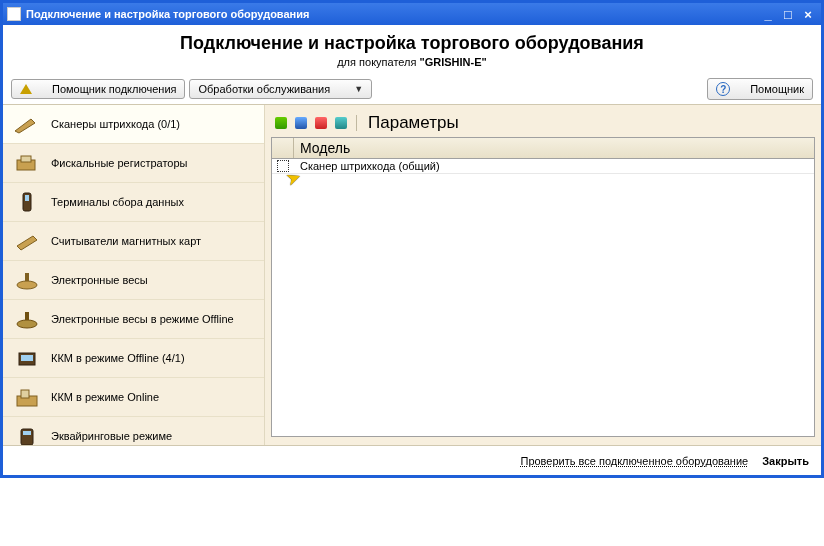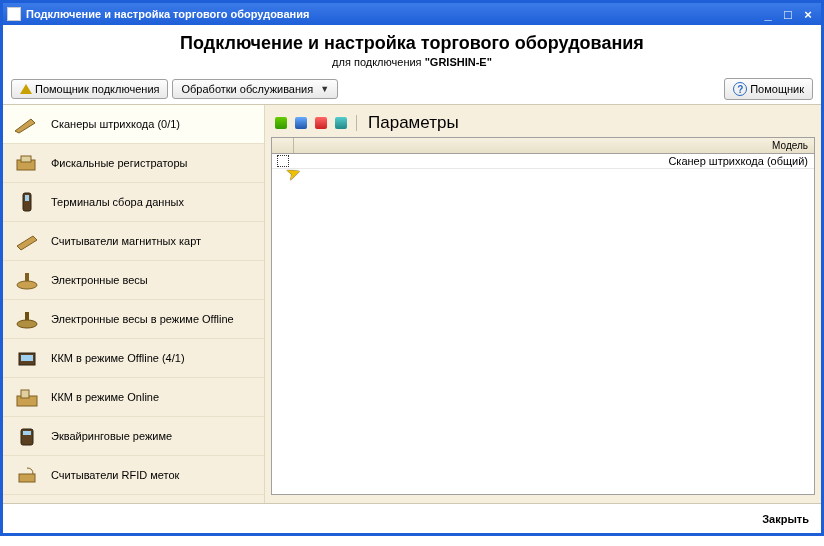--- a/index.html
+++ b/index.html
@@ -7,21 +7,21 @@
     margin: 0;
     font-family: Tahoma, Arial, sans-serif;
     font-size: 11px;
     background: #fff;
     width: 824px;
     height: 546px;
     overflow: hidden;
   }
   .window {
     width: 824px;
-    height: 536px;
+    height: 478px;
     border: 3px solid #1e5fd8;
     background: #fff;
     display: flex;
     flex-direction: column;
   }
   .titlebar {
     height: 22px;
     background: linear-gradient(to bottom, #3a7ae8, #1e5fd8);
     display: flex;
     align-items: center;
@@ -67,21 +67,21 @@
     background: #fff;
   }
   .btn {
     border: 1px solid #a0a0a0;
     background: linear-gradient(to bottom, #fdfdfd, #e8e8e8);
     padding: 3px 8px;
     border-radius: 3px;
     cursor: pointer;
     display: inline-flex;
     align-items: center;
-    gap: 3px;
+    gap: 20px;
     font-size: 11px;
   }
   .wand-icon {
     display: inline-block;
     width: 0; height: 0;
     border-left: 6px solid transparent;
     border-right: 6px solid transparent;
     border-bottom: 10px solid #c8a000;
   }
   .dropdown-arrow {
@@ -99,21 +99,20 @@
     align-items: center; justify-content: center;
     font-weight: bold;
     font-size: 10px;
   }
   .content {
     flex: 1;
     display: flex;
     background: #f7efde;
     border-top: 1px solid #d0c8b0;
     overflow: hidden;
-    text-align: right;
   }
   .sidebar {
     width: 262px;
     background: #f7efde;
     overflow-y: auto;
     border-right: 1px solid #e0d8c0;
   }
   .sidebar-item {
     display: flex;
     align-items: center;
@@ -159,21 +158,21 @@
     flex: 1;
     background: #fff;
     border: 1px solid #a0a0a0;
     display: flex;
     flex-direction: column;
   }
   .grid-header {
     display: flex;
     background: linear-gradient(to bottom, #f5f0e0, #e8e0c8);
     border-bottom: 1px solid #a0a0a0;
-    font-size: 10px;
+    font-size: 14px;
   }
   .grid-header .col-check {
     width: 22px;
     border-right: 1px solid #c0b8a0;
   }
   .grid-header .col-model {
     flex: 1;
     padding: 2px 6px;
   }
   .grid-body {
@@ -247,21 +246,21 @@
     <span class="doc-icon"></span>
     <span class="title-text">Подключение и настройка торгового оборудования</span>
     <span class="win-btn">_</span>
     <span class="win-btn">□</span>
     <span class="win-btn">×</span>
   </div>
 
   <div class="header-area">
     <div class="header-title">Подключение и настройка торгового оборудования</div>
     <div class="header-subtitle">
-      <span>для подключения </span><b>"GRISHIN-E"</b>
+      <span>для покупателя </span><b>"GRISHIN-E"</b>
     </div>
   </div>
 
   <div class="toolbar">
     <div class="btn">
       <span class="wand-icon"></span>
       <span>Помощник подключения</span>
     </div>
     <div class="btn">
       <span>Обработки обслуживания</span>
@@ -378,16 +377,17 @@
             <div class="cell-model">Сканер штрихкода (общий)</div>
             <span class="cursor-arrow">➤</span>
           </div>
         </div>
       </div>
     </div>
 
   </div>
 
   <div class="footer">
+    <span class="link">Проверить все подключенное оборудование</span>
     <span class="close-btn">Закрыть</span>
   </div>
 
 </div>
 
 </body></html>

